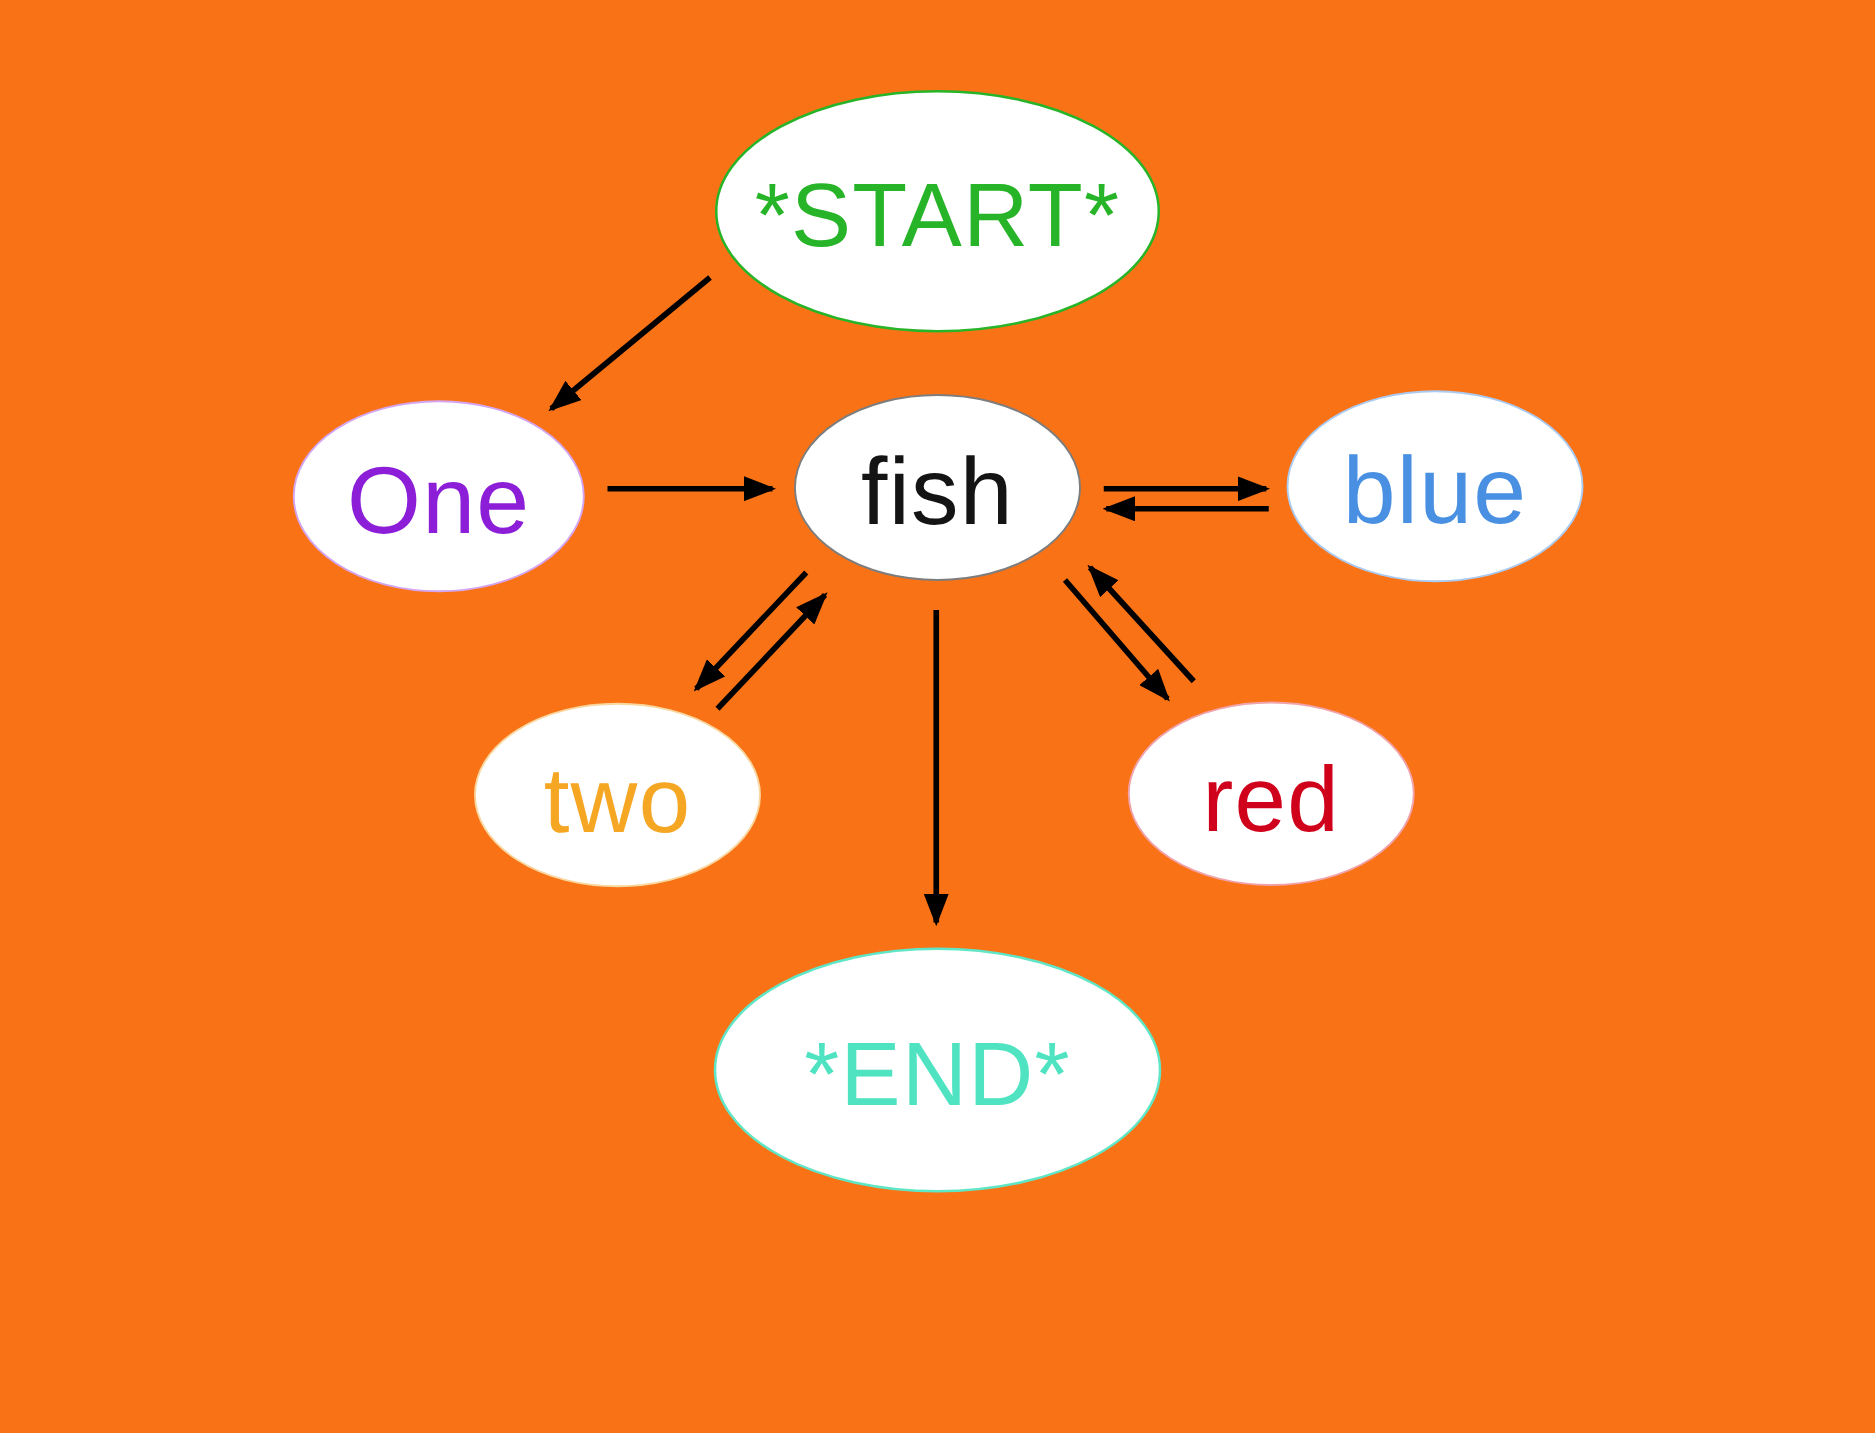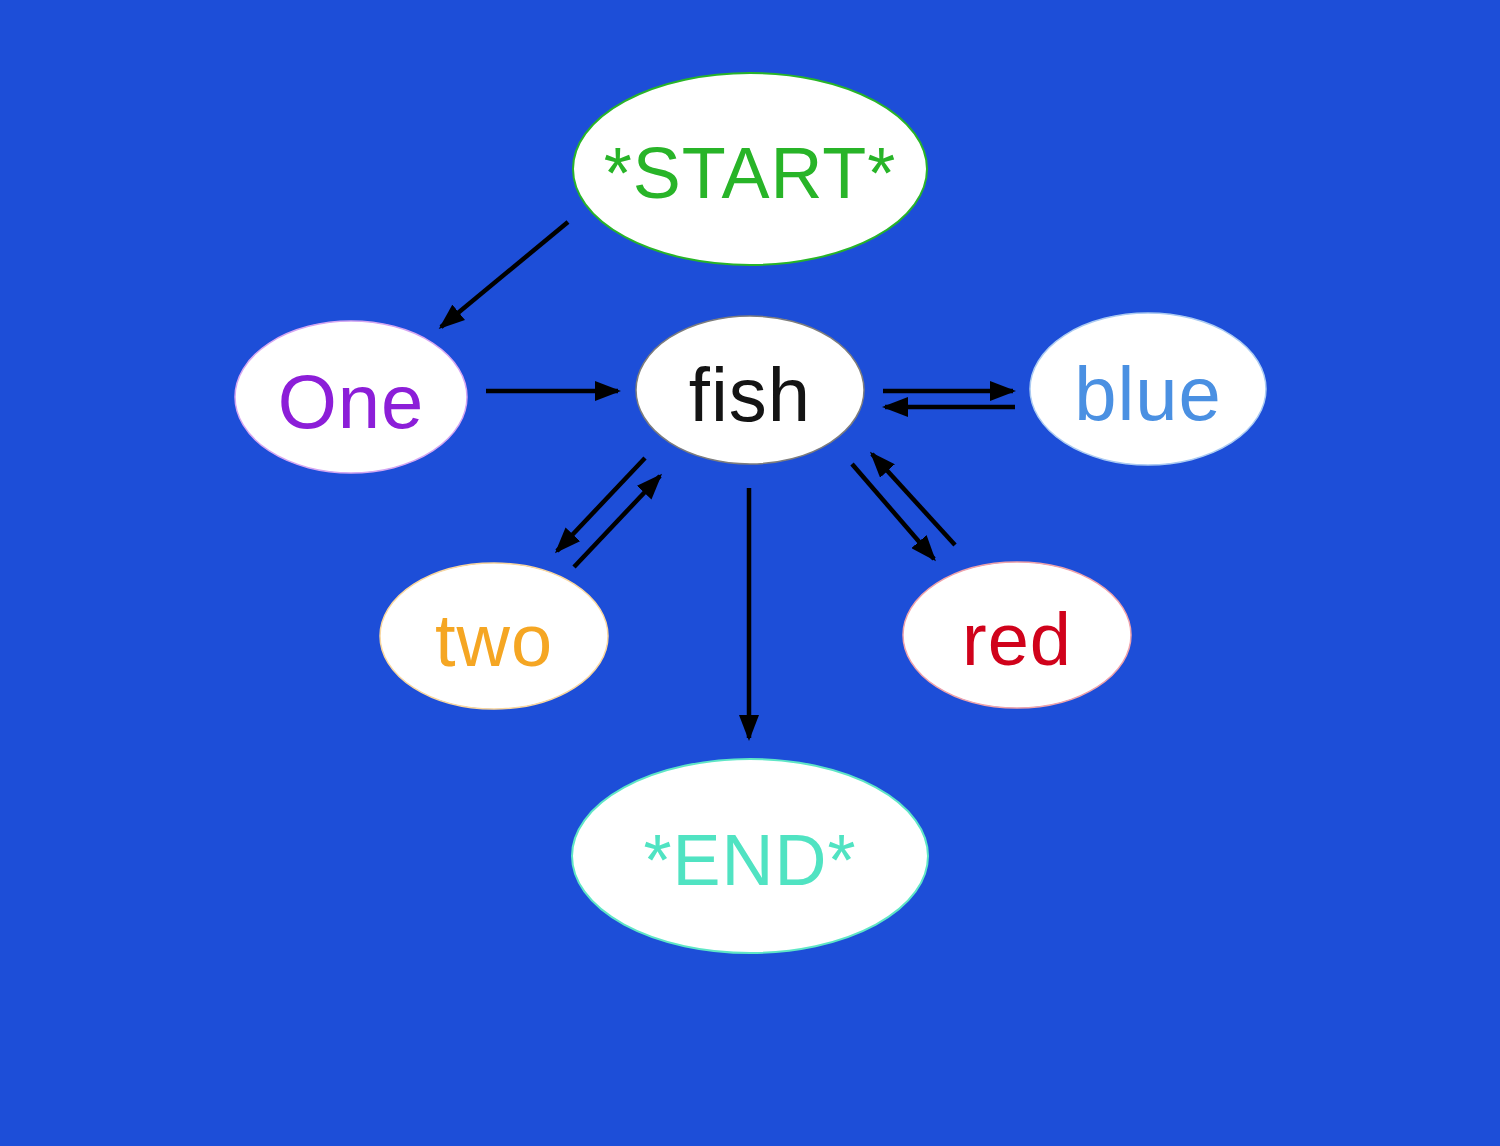--- a/index.html
+++ b/index.html
@@ -8,21 +8,21 @@
     background: #ffffff;
     width: 1500px;
     height: 1146px;
     overflow: hidden;
     font-family: "Liberation Sans", sans-serif;
   }
   #canvas-wrap {
     position: relative;
     width: 1500px;
     height: 1146px;
-    background: #1d4ed8;
+    background: #f97316;
     text-align: right;
   }
   svg {
     display: block;
   }
   .node-label {
     font-family: "Liberation Sans", "DejaVu Sans", sans-serif;
     font-weight: 300;
     letter-spacing: 1px;
   }

